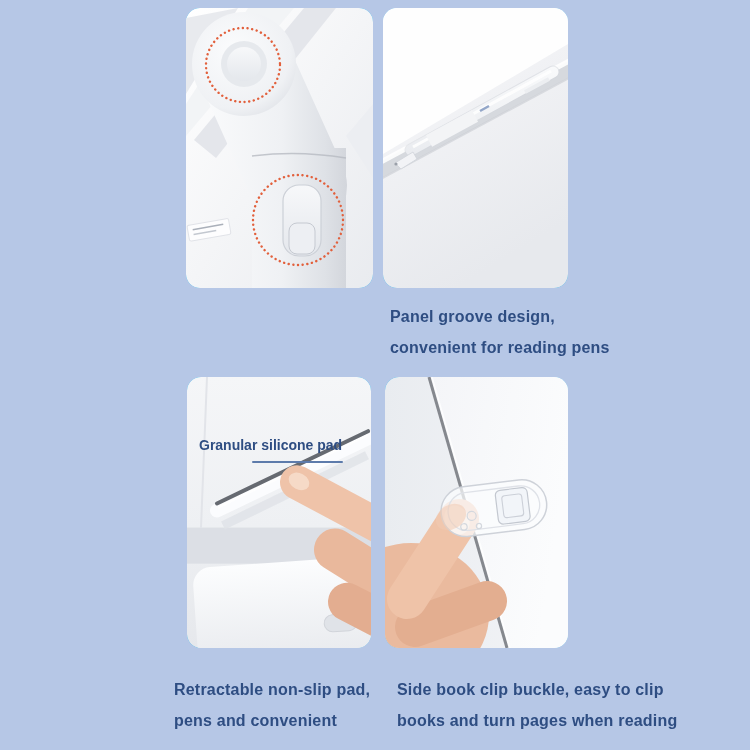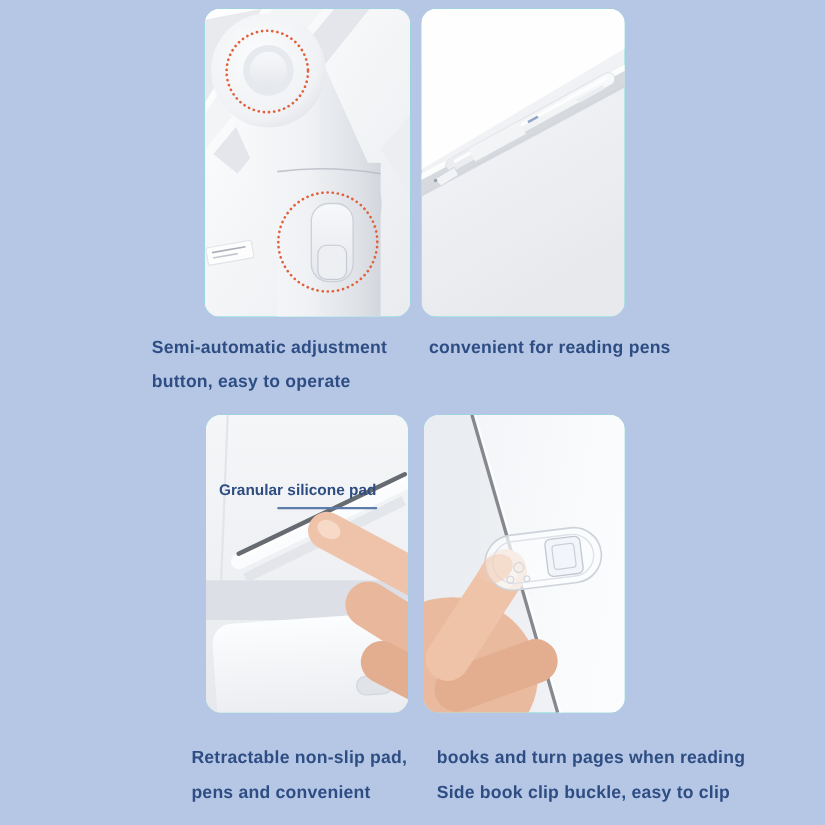--- a/index.html
+++ b/index.html
@@ -1,19 +1,19 @@
 <!DOCTYPE html>
 <html><head>
 <meta charset="utf-8">
 <style>
   html, body { margin: 0; padding: 0; }
   body { width: 750px; height: 750px; background: #b6c7e6; font-family: "Liberation Sans", sans-serif; }
   .stage { position: relative; width: 750px; height: 750px; background: #b6c7e6; overflow: hidden; }
 
-  .card { position: absolute; border-radius: 14px; overflow: hidden; background: #5eead4; }
+  .card { position: absolute; border-radius: 14px; overflow: hidden; background: #0ea5e9; }
   .card svg { display: block; width: 100%; height: 100%; }
   .card1 { left: 186px; top: 8px;   width: 187px; height: 280px; }
   .card2 { left: 383px; top: 8px;   width: 185px; height: 280px; }
   .card3 { left: 187px; top: 377px; width: 184px; height: 271px; }
   .card4 { left: 385px; top: 377px; width: 183px; height: 271px; }
 
   .caption { position: absolute; font-size: 16px; font-weight: 700; color: #2e4d82; letter-spacing: 0.2px; }
   .caption span { display: block; line-height: 31px; white-space: nowrap; }
   .cap1 { left: 138px; top: 301px; }
   .cap2 { left: 390px; top: 301px; }
@@ -162,29 +162,26 @@
         <rect x="112" y="114" width="32" height="34" rx="5" fill="#f0f3f7" fill-opacity="0.8" stroke="#c3c8d0" stroke-width="1.2"></rect>
         <rect x="118" y="120" width="20" height="22" rx="3" fill="none" stroke="#ccd0d8" stroke-width="1.1"></rect>
         <circle cx="86" cy="136" r="4.5" fill="none" stroke="#d4d8de" stroke-width="1.2"></circle>
         <circle cx="77" cy="146" r="3.2" fill="none" stroke="#d4d8de" stroke-width="1.2"></circle>
         <circle cx="92" cy="147" r="2.6" fill="none" stroke="#d4d8de" stroke-width="1.2"></circle>
       </g>
       <ellipse cx="66" cy="140" rx="16" ry="12" fill="#f1cbb2" opacity="0.55" transform="rotate(-30 66 140)"></ellipse>
     </svg>
   </div>
 
-  <div class="caption cap1">
-    <span>Semi-automatic adjustment</span>
-    <span>button, easy to operate</span>
-  </div>
   <div class="caption cap2">
+    <span>Panel groove design,</span>
     <span>convenient for reading pens</span>
   </div>
   <div class="caption cap3">
     <span>Retractable non-slip pad,</span>
     <span>pens and convenient</span>
   </div>
   <div class="caption cap4">
+    <span>Side book clip buckle, easy to clip</span>
     <span>books and turn pages when reading</span>
-    <span>Side book clip buckle, easy to clip</span>
   </div>
 
 </div>
 
 </body></html>

